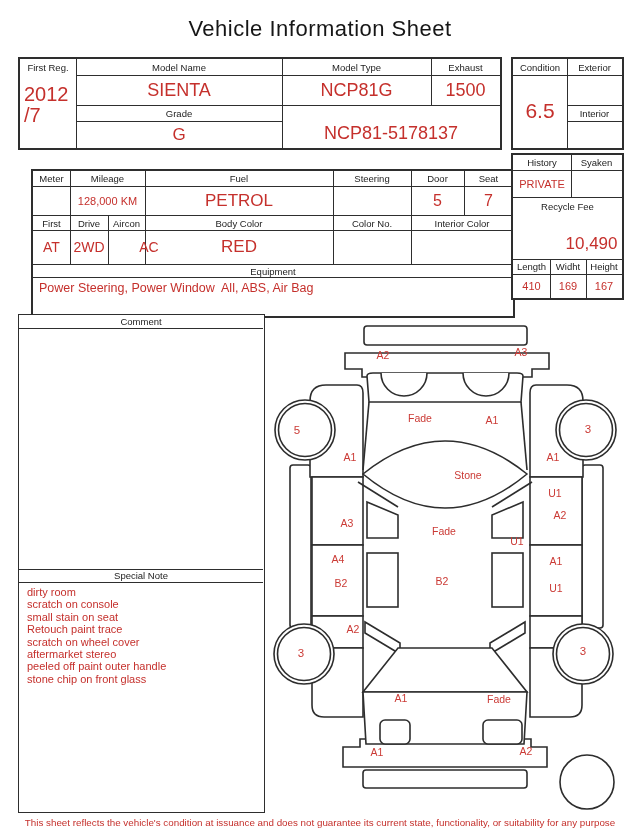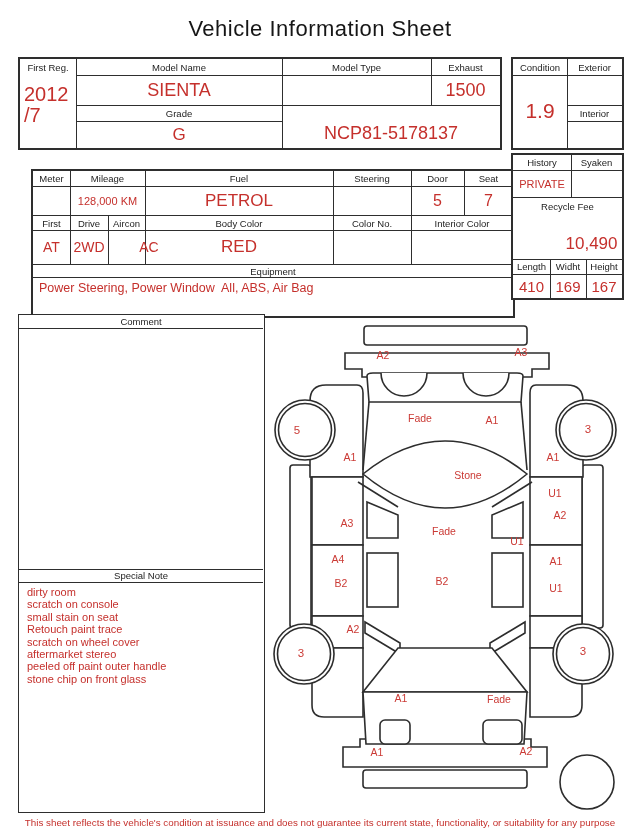--- a/index.html
+++ b/index.html
@@ -12,21 +12,21 @@
   .hl,.vl{position:absolute;background:#2e2e2e;}
   .hl{height:1px;}
   .vl{width:1px;}
   .cell{position:absolute;display:flex;align-items:center;justify-content:center;
         text-align:center;box-sizing:border-box;overflow:visible;white-space:nowrap;}
   .hdr{font-size:9.5px;color:#1c1c1c;}
   .red{color:#c5302c;}
   .v18{font-size:18px;}
   .v17{font-size:17px;}
   .v16{font-size:16px;}
-  .v15{font-size:15px;}
+  .v15{font-size:11px;}
   .v14{font-size:14px;}
   .v11{font-size:11px;}
   .v21{font-size:21px;}
   .left-align{justify-content:flex-start;text-align:left;}
   .firstreg{flex-direction:column;align-items:flex-start;line-height:21px;font-size:20px;}
   .equip{font-size:12.5px;white-space:pre;}
   .notes{position:absolute;left:27px;top:586px;width:230px;}
   .note-line{font-size:11px;line-height:12.4px;color:#c5302c;}
   .footer{position:absolute;left:0;top:817px;width:640px;text-align:center;
           font-size:9.8px;color:#c5302c;}
@@ -52,34 +52,35 @@
     <div class="hl" style="left:56px;top:46px;width:424px;"></div>
     <div class="hl" style="left:56px;top:62px;width:206px;"></div>
     <div class="cell hdr" style="left:0;top:2px;width:56px;height:13px;">First Reg.</div>
     <div class="cell firstreg red" style="left:4px;top:22px;width:52px;height:48px;">
       <div>2012</div>
       <div>/7</div>
     </div>
     <div class="cell hdr" style="left:56px;top:2px;width:206px;height:13px;">Model Name</div>
     <div class="cell red v18" style="left:56px;top:17px;width:206px;height:28px;">SIENTA</div>
     <div class="cell hdr" style="left:262px;top:2px;width:149px;height:13px;">Model Type</div>
+    <div class="cell red v18" style="left:262px;top:17px;width:149px;height:28px;">NCP81G</div>
     <div class="cell hdr" style="left:411px;top:2px;width:69px;height:13px;">Exhaust</div>
     <div class="cell red v18" style="left:411px;top:17px;width:69px;height:28px;">1500</div>
     <div class="cell hdr" style="left:56px;top:48px;width:206px;height:13px;">Grade</div>
     <div class="cell red v17" style="left:56px;top:63px;width:206px;height:25px;">G</div>
     <div class="cell red v18" style="left:262px;top:61px;width:218px;height:27px;">NCP81-5178137</div>
   </div>
 
   <div class="box" style="left:511px;top:57px;width:113px;height:93px;">
     <div class="vl" style="left:54px;top:0;height:89px;"></div>
     <div class="hl" style="left:0;top:16px;width:109px;"></div>
     <div class="hl" style="left:54px;top:46px;width:55px;"></div>
     <div class="hl" style="left:54px;top:62px;width:55px;"></div>
     <div class="cell hdr" style="left:0;top:2px;width:54px;height:13px;">Condition</div>
-    <div class="cell red v21" style="left:0;top:17px;width:54px;height:70px;">1.9</div>
+    <div class="cell red v21" style="left:0;top:17px;width:54px;height:70px;">6.5</div>
     <div class="cell hdr" style="left:54px;top:2px;width:55px;height:13px;">Exterior</div>
     <div class="cell red v14" style="left:54px;top:17px;width:55px;height:28px;"></div>
     <div class="cell hdr" style="left:54px;top:48px;width:55px;height:13px;">Interior</div>
     <div class="cell red v14" style="left:54px;top:63px;width:55px;height:25px;"></div>
   </div>
 
   <div class="box" style="left:31px;top:153px;width:484px;height:149px;margin-top:16px;">
     <div class="hl" style="left:0;top:15px;width:480px;"></div>
     <div class="hl" style="left:0;top:44px;width:480px;"></div>
     <div class="hl" style="left:0;top:59px;width:480px;"></div>

